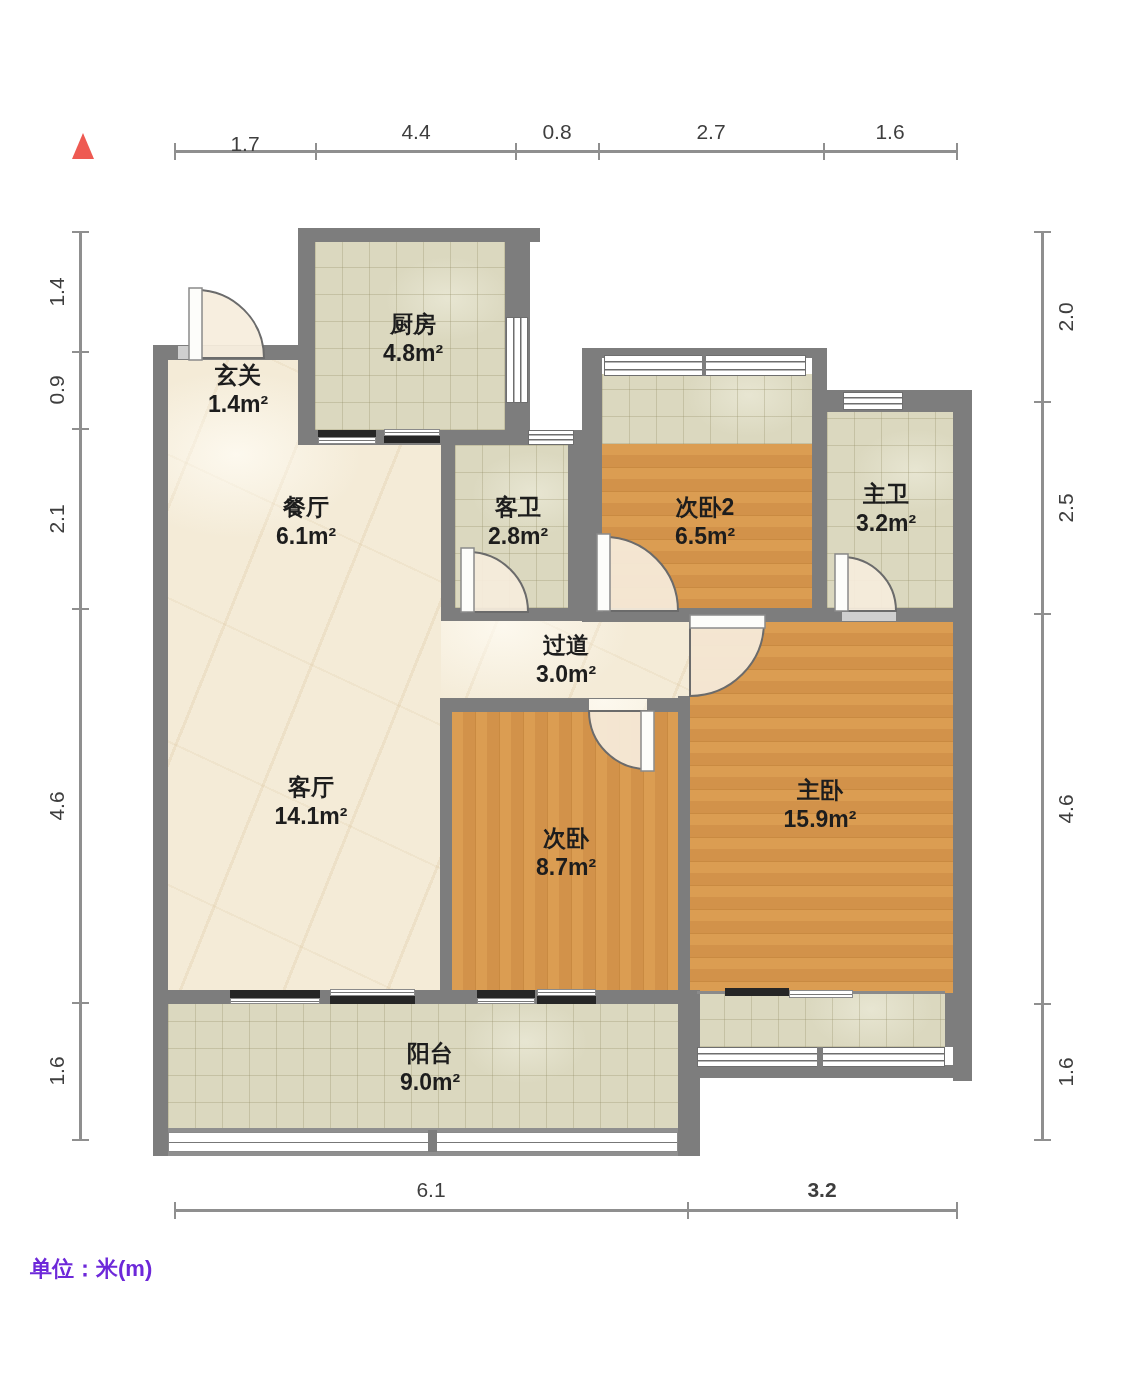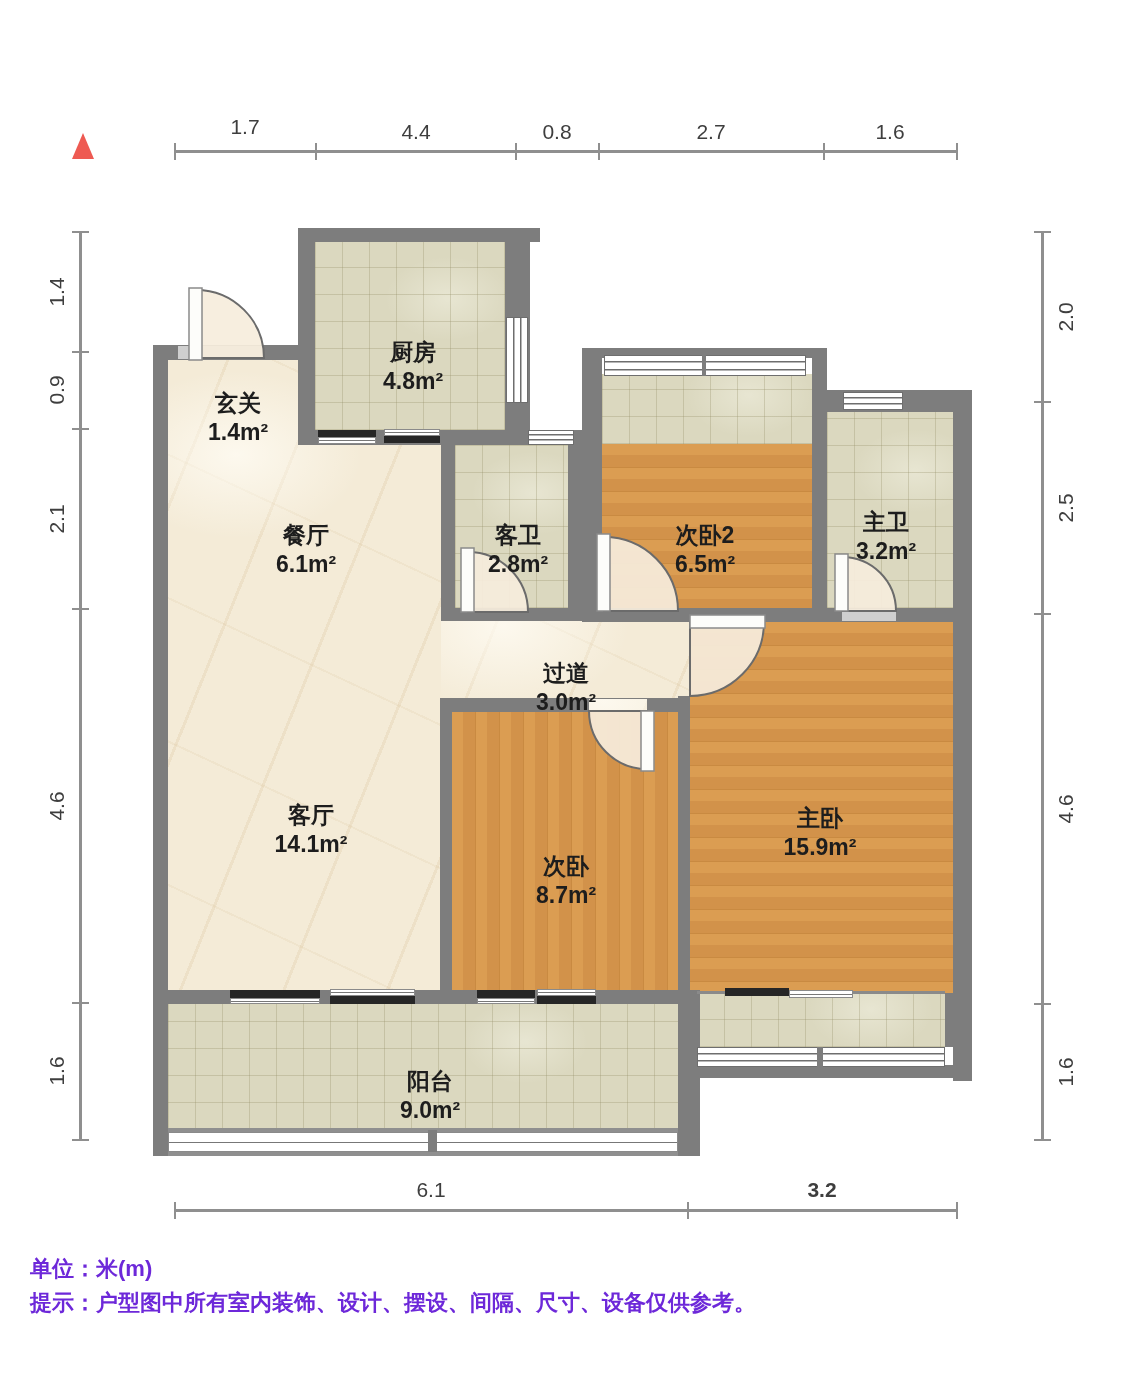--- a/index.html
+++ b/index.html
@@ -32,21 +32,21 @@
      linear-gradient(#6e6e6e,#6e6e6e) 0 72%/100% 1.5px no-repeat,#fff;
      border:1.5px solid #6e6e6e;box-sizing:border-box;}
   .winV{background:
      linear-gradient(#6e6e6e,#6e6e6e) 30% 0/1.5px 100% no-repeat,
      linear-gradient(#6e6e6e,#6e6e6e) 72% 0/1.5px 100% no-repeat,#fff;
      border:1.5px solid #6e6e6e;box-sizing:border-box;}
   .track{background:linear-gradient(#777,#777) 0 50%/100% 1px no-repeat,#fff;
      border:1px solid #8a8a8a;box-sizing:border-box;}
   
   .rlabel{position:absolute;transform:translate(-50%,-50%);text-align:center;
-     color:#1d1d1d;font-weight:bold;font-size:23px;line-height:29px;white-space:nowrap;margin-top:28px;}
+     color:#1d1d1d;font-weight:bold;font-size:23px;line-height:29px;white-space:nowrap;}
   
   .dlineH{position:absolute;height:3px;background:#8f8f8f;}
   .dlineV{position:absolute;width:3px;background:#8f8f8f;}
   .tickV{position:absolute;width:2px;height:17px;background:#8f8f8f;}
   .tickH{position:absolute;width:17px;height:2px;background:#8f8f8f;}
   .dlab{position:absolute;font-size:21px;color:#3e3e3e;transform:translate(-50%,0);}
   .dlabR{position:absolute;font-size:21px;color:#3e3e3e;transform:translate(-50%,-50%) rotate(-90deg);}
   .north{position:absolute;width:0;height:0;border-left:11px solid transparent;
      border-right:11px solid transparent;border-bottom:26px solid #ee5a52;}
   .footer{position:absolute;color:#6d28d9;font-size:22px;font-weight:bold;line-height:34px;}
@@ -59,21 +59,21 @@
   <div class="north" style="left:72px;top:133px;"></div>
 
   <div>
     <div class="dlineH" style="left:175px;top:150px;width:782px;"></div>
     <div class="tickV" style="left:174px;top:143px;"></div>
     <div class="tickV" style="left:315px;top:143px;"></div>
     <div class="tickV" style="left:515px;top:143px;"></div>
     <div class="tickV" style="left:598px;top:143px;"></div>
     <div class="tickV" style="left:823px;top:143px;"></div>
     <div class="tickV" style="left:956px;top:143px;"></div>
-    <span class="dlab" style="left:245px;top:115px;">1.7</span>
+    <span class="dlab" style="left:245px;top:132px;">1.7</span>
     <span class="dlab" style="left:416px;top:120px;">4.4</span>
     <span class="dlab" style="left:557px;top:120px;">0.8</span>
     <span class="dlab" style="left:711px;top:120px;">2.7</span>
     <span class="dlab" style="left:890px;top:120px;">1.6</span>
   </div>
 
   <div>
     <div class="dlineV" style="left:79px;top:232px;height:908px;"></div>
     <div class="tickH" style="left:72px;top:231px;"></div>
     <div class="tickH" style="left:72px;top:351px;"></div>
@@ -241,16 +241,15 @@
     <div>主卧</div>
     <div>15.9m²</div>
   </div>
   <div class="rlabel" style="left:430px;top:1068px;">
     <div>阳台</div>
     <div>9.0m²</div>
   </div>
 
   <div class="footer" style="left:30px;top:1252px;">
     <div>单位：米(m)</div>
-    <div>提示：户型图中所有室内装饰、设计、摆设、间隔、尺寸、设备仅供参考。</div>
   </div>
 
 </div>
 
 </body></html>

